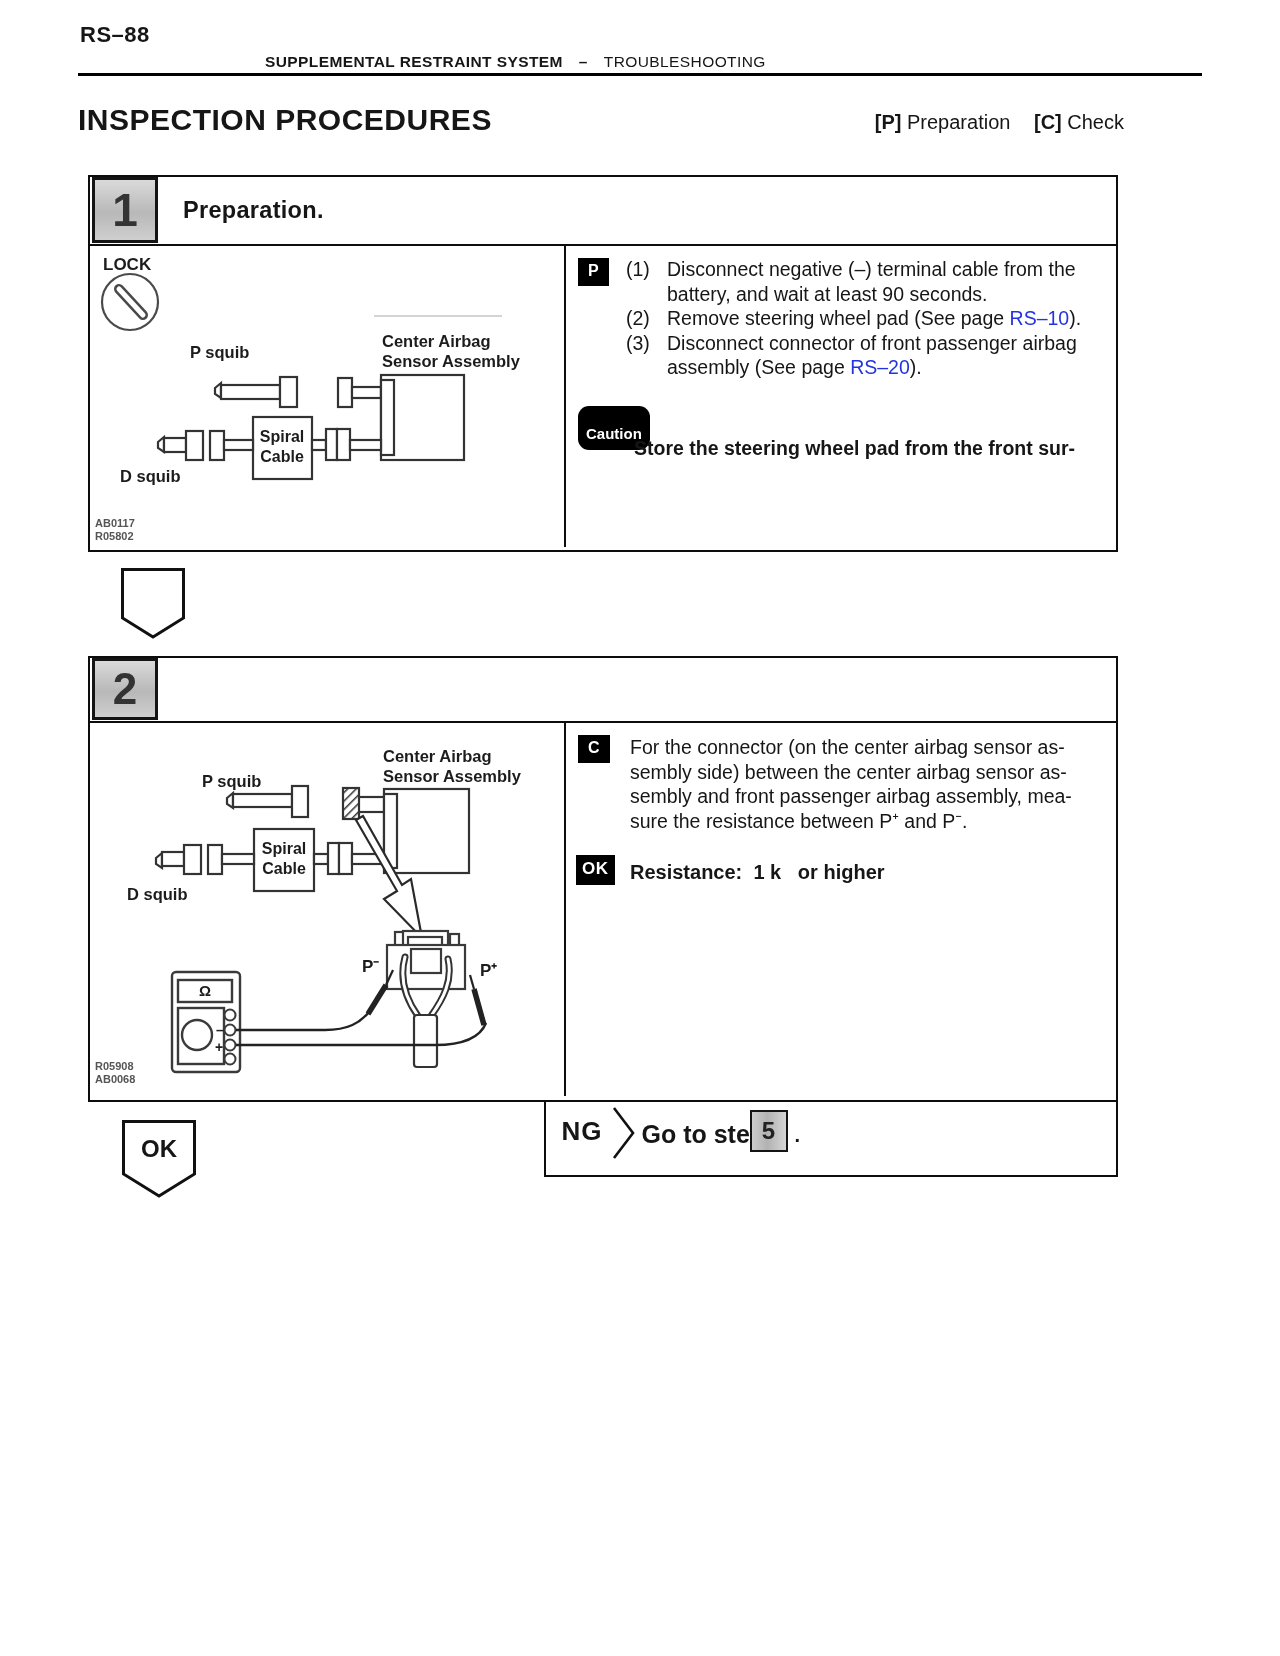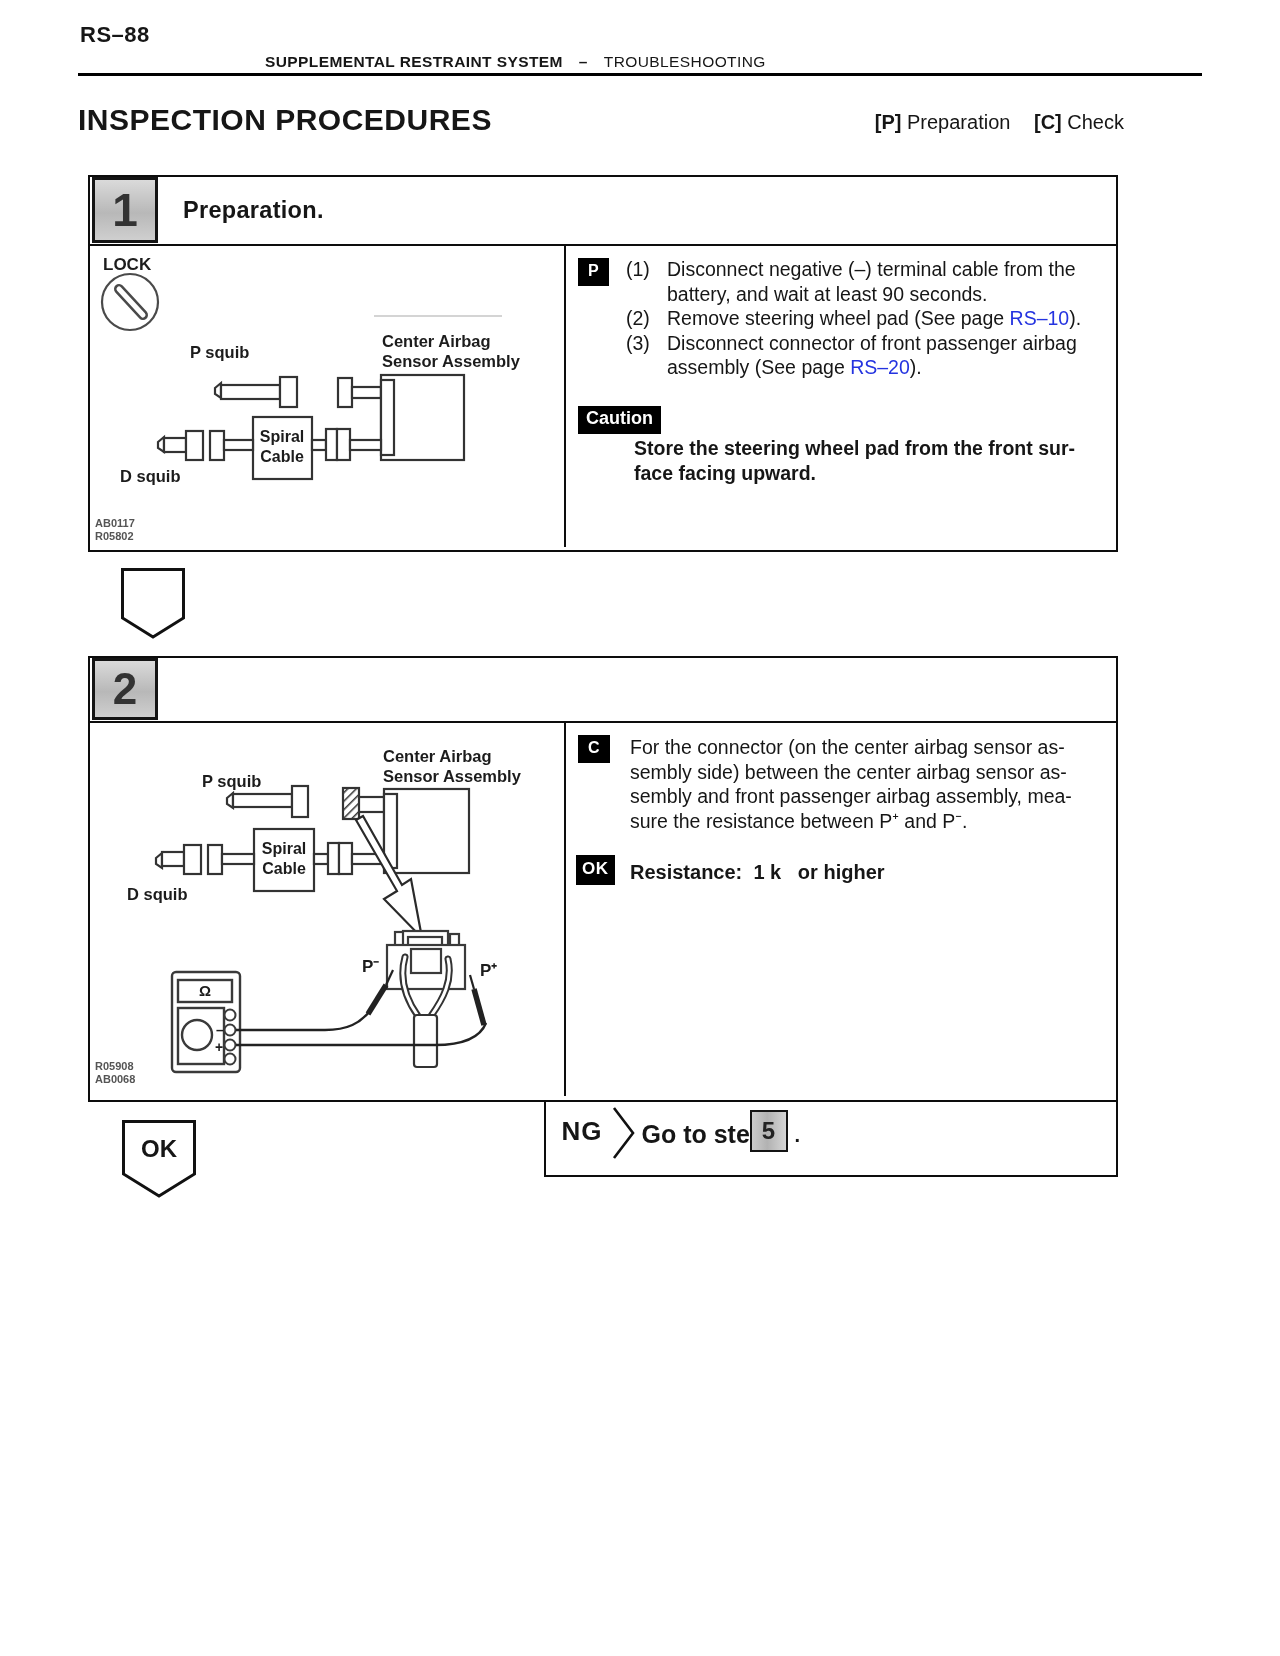--- a/index.html
+++ b/index.html
@@ -35,21 +35,21 @@
     align-items:center; font-size:23.5px; font-weight:bold; letter-spacing:.3px; }
   .step-body { display:flex; height:100%; }
   .box1 .step-body { height:300.5px; }
   .box2 .step-body { height:373px; }
   .cell-diagram { width:476px; border-right:2.5px solid #0d0d0d; position:relative; }
   .cell-text { flex:1; position:relative; font-size:19.5px; line-height:24.5px; }
 
   .badge { display:inline-block; background:#000; color:#fff; font-weight:bold;
     text-align:center; }
   .badge-sq { font-size:16px; padding:1px 10px 2px; }
-  .badge-caution { font-size:18px; padding:0 8px 3px; }
+  .badge-caution { font-size:15px; padding:16px 8px 3px;border-radius:11px; }
   .badge-ok { font-size:17px; padding:2px 6px 3px; letter-spacing:.5px; }
 
   .plist { position:absolute; left:60px; top:11px; }
   .plist .row { display:flex; }
   .plist .n { width:41px; flex:0 0 41px; }
   .link { color:#2433e0; }
   .caution-text { position:absolute; left:68px; top:190px; font-weight:bold; }
 
   .c-par { position:absolute; left:64px; top:12px; }
   .okrow-badge { position:absolute; left:10px; top:132px; }
@@ -160,21 +160,20 @@
           <div class="n">(3)</div>
           <div>
             <div>Disconnect connector of front passenger airbag</div>
             <div><span>assembly (See page </span><span class="link">RS–20</span><span>).</span></div>
           </div>
         </div>
       </div>
       <span class="badge badge-caution abs" style="left:12px;top:160px">Caution</span>
       <div class="caution-text">
         <div>Store the steering wheel pad from the front sur-</div>
-        <div>face facing upward.</div>
       </div>
     </div>
   </div>
 </div>
 
 <svg class="abs" style="left:121px;top:568px" width="64" height="71" viewBox="0 0 64 71">
   <polygon points="1.5,1.5 62.5,1.5 62.5,50 32,69 1.5,50" fill="#fff" stroke="#111" stroke-width="3"></polygon>
 </svg>
 
 <div class="abs step-box box2">

